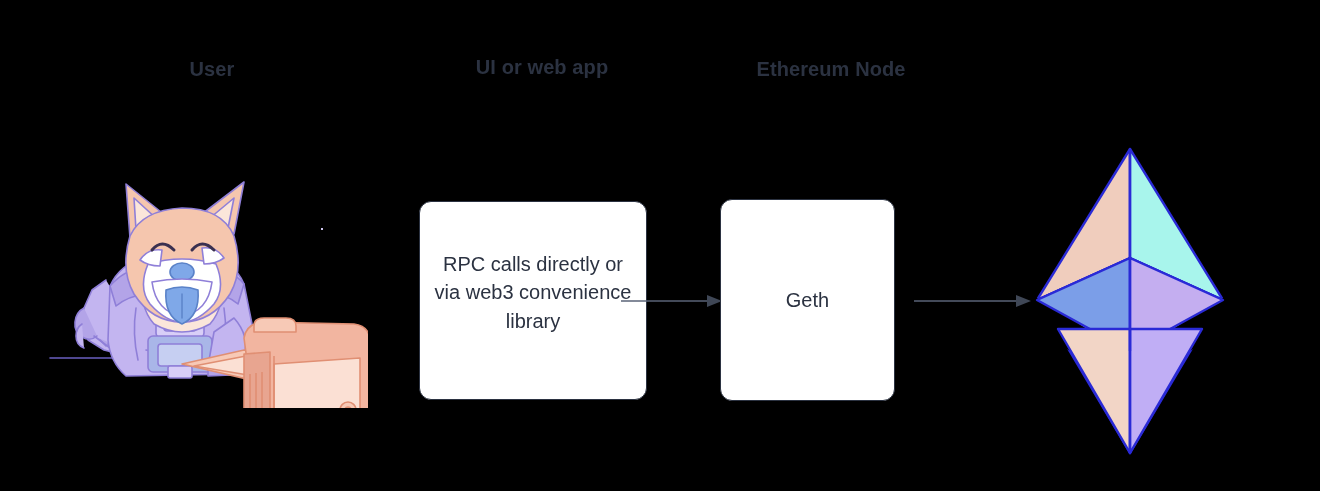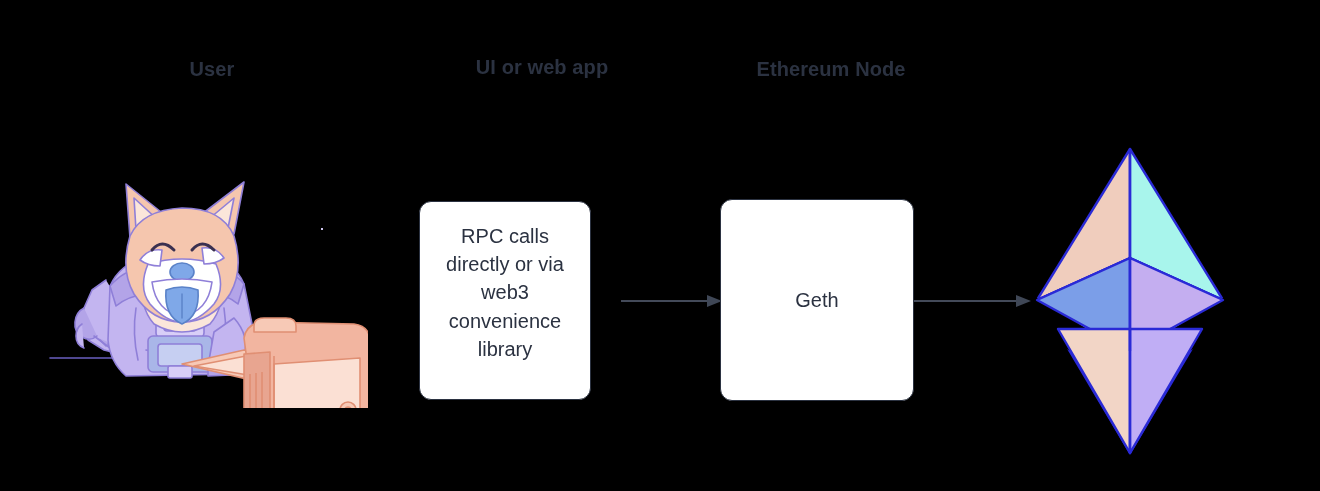--- a/index.html
+++ b/index.html
@@ -42,22 +42,22 @@
     box-sizing: border-box;
     display: flex;
     align-items: center;
     justify-content: center;
     text-align: center;
     color: #2b3241;
     font-size: 20px;
     line-height: 1.42;
     padding: 0 14px;
   }
-  #box-rpc  { left: 419px; top: 201px; width: 172px; height: 199px; }
-  #box-geth { left: 720px; top: 199px; width: 194px; height: 202px; }
+  #box-rpc  { left: 419px; top: 201px; width: 228px; height: 199px; }
+  #box-geth { left: 720px; top: 199px; width: 175px; height: 202px; }
   #box-rpc .box-label  { transform: translateY(-8px); }
 
   
   .arrow {
     position: absolute;
     height: 14px;
     display: block;
   }
   #arrow-1 { left: 621px; top: 294px; width: 102px; }
   #arrow-2 { left: 914px; top: 294px; width: 118px; }

